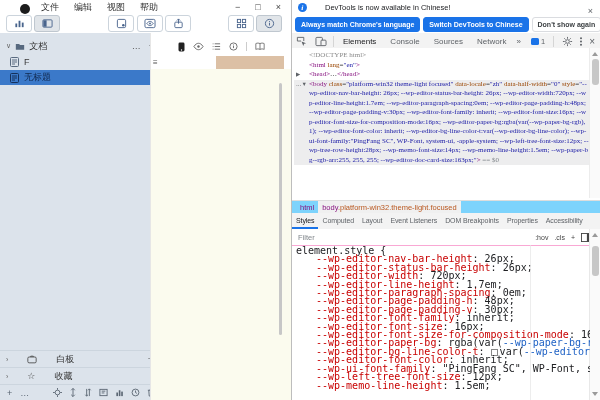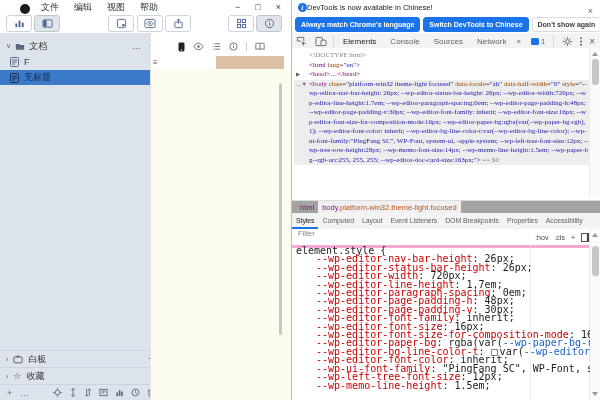--- a/index.html
+++ b/index.html
@@ -19,37 +19,37 @@
   
   .tree{position:absolute;top:33px;left:0;width:162px;bottom:0;background:#dce3eb;font-size:9px;color:#333}
   .tree-header{display:flex;align-items:center;height:14px;margin-top:6px;padding:0 8px 0 6px;gap:4px}
   .chev{font-size:7px;color:#666}
   .hdr-actions{margin-left:auto;display:flex;gap:8px;color:#555;font-size:9px}
   .titem{height:15px;display:flex;align-items:center;padding-left:10px;gap:5px;margin-top:1px;color:#3a3a3a}
   .titem.sel{background:#3b79c9;color:#10284e}
   .titem.sel svg{color:#15305a}
   .titem svg{color:#5a6b80}
   .tree-bottom{position:absolute;left:0;right:0;bottom:0}
-  .sec{height:16px;display:flex;align-items:center;gap:5px;padding:0 9px 0 6px;border-top:1px solid #ccd5de;color:#333}
+  .sec{height:16px;display:flex;align-items:center;gap:19px;padding:0 9px 0 6px;border-top:1px solid #ccd5de;color:#333}
   .sec .plus{margin-left:auto;color:#555}
   .tree-toolbar{height:15px;border-top:1px solid #ccd5de;display:flex;align-items:center;padding:0 7px;gap:8px;color:#5a6572;font-size:9px}
   .tt-icons{margin-left:auto;display:flex;gap:7px;align-items:center;color:#5a6572}
   
   .editor{position:absolute;left:150px;top:33px;width:141px;bottom:0;background:#fff;border-left:1px solid #e6e6e6}
   .ed-icons{height:19px;display:flex;align-items:center;justify-content:center;gap:8px;padding-top:4px;color:#666}
   .ed-sep{width:1px;height:9px;background:#ccc}
   .ed-nav{position:relative;height:17px;background:#fff}
   .burger{position:absolute;left:2px;top:2px;font-size:8px;color:#555}
   .ed-hl{position:absolute;left:65px;top:0;width:68px;height:17px;background:#dcc0a5}
   .ed-page{position:absolute;left:0;right:0;top:36px;bottom:0;background:#fbfbee}
   .ed-thumb{position:absolute;right:10px;top:14px;width:3px;height:252px;background:#c7c7c7;border-radius:2px}
   
   #devtools{position:absolute;left:291px;top:0;width:309px;height:400px;background:#fff;border-left:1px solid #bdbdbd;color:#202124}
   .notif{position:relative;height:33px;background:#fff}
-  .notif-row1{position:absolute;left:6px;top:3px;display:flex;align-items:center;gap:0}
+  .notif-row1{position:absolute;left:6px;top:3px;display:flex;align-items:center;gap:18px}
   .info-dot{width:9px;height:9px;border-radius:50%;background:#1a73e8;color:#fff;font-size:6px;font-weight:bold;
             display:flex;align-items:center;justify-content:center;font-family:"DejaVu Serif",serif;font-style:italic}
   .notif-msg{font-size:7.5px;color:#202124}
   .notif-close{position:absolute;right:8px;top:7px;color:#5f6368;font-size:9px;line-height:9px}
   .notif-btns{position:absolute;left:3px;top:17px;display:flex;gap:3px}
   .nbtn{height:13px;line-height:13px;padding:0 5px;border-radius:3px;font-size:7px;font-weight:bold;white-space:nowrap}
   .nbtn.blue{background:#1a73e8;color:#fff;border:1px solid #1a73e8}
   .nbtn.plain{background:#fff;border:1px solid #dadce0;color:#3c4043}
   .dt-tabbar{position:absolute;top:33px;left:0;right:0;height:17px;background:#f3f3f3;border-bottom:1px solid #cacdd1;
              display:flex;align-items:center;color:#5f6368}
@@ -70,31 +70,31 @@
   .tree-line .gut{flex:0 0 13px;color:#5f6368;font-size:5.5px;line-height:9.5px;padding-left:2px;white-space:nowrap}
   .tree-line .cnt{flex:1;word-break:break-all;white-space:pre-wrap}
   .tree-line.sel{background:#ededee}
   .c-t{color:#881280}.c-a{color:#994500}.c-v{color:#1a1aa6}.c-p{color:#202124}.c-g{color:#8a8a8a}.c-f{color:#80868b}
   .scrollv{position:absolute;right:0;top:0;bottom:0;width:11px;background:#fafafa;border-left:1px solid #ececec}
   .tri-up,.tri-dn{position:absolute;left:2px;width:0;height:0;border-left:3px solid transparent;border-right:3px solid transparent}
   .tri-up{top:4px;border-bottom:4px solid #9a9a9a}
   .tri-dn{bottom:4px;border-top:4px solid #9a9a9a}
   .thumb{position:absolute;left:1.5px;width:7px;background:#c7c7c7;border-radius:3px}
   
-  .dt-crumbs{position:absolute;top:200px;height:13px;left:0;right:0;border-top:1px solid #ddd;background:#a3a3a3;
+  .dt-crumbs{position:absolute;top:200px;height:13px;left:0;right:0;border-top:1px solid #ddd;background:#7dd3fc;
              display:flex;align-items:center;font-size:7.5px;padding-left:4px}
   .crumb{padding:0 4px;height:13px;line-height:13px;white-space:nowrap}
   .crumb.sel{background:#f0f0f0}
   .tagc{color:#881280}.clsc{color:#b9571f}
   
   .dt-styletabs{position:absolute;top:213px;height:16px;left:0;right:0;background:#f3f3f3;border-bottom:1px solid #cacdd1;
                 display:flex;align-items:center;font-size:7px;color:#5f6368;overflow:hidden;letter-spacing:-0.1px}
   .stab{padding:0 4px;height:16px;line-height:16px;white-space:nowrap}
   .stab.sel{color:#202124;box-shadow:inset 0 -2px 0 #1a73e8}
-  .dt-filter{position:absolute;top:229px;height:16px;left:0;right:5px;display:flex;border-bottom:3px solid #f9a8d4;background:#fff}
+  .dt-filter{position:absolute;top:229px;height:16px;left:0;right:5px;display:flex;align-items:center;border-bottom:1px solid #f9a8d4;background:#fff}
   .filter-ph{color:#80868b;font-size:7.5px;padding-left:6px}
   .filter-right{margin-left:auto;display:flex;gap:6px;align-items:center;font-size:7px;color:#444;padding-right:5px}
   .dt-styles{position:absolute;top:245px;left:0;right:11px;bottom:0;overflow:hidden;
              font-family:"DejaVu Sans Mono",monospace;font-size:10px;line-height:8.4px;padding-top:2px}
   .sline{padding-left:4px;position:relative;z-index:1}
   .prop{padding-left:24px;position:relative;z-index:1;white-space:nowrap}
   .pn{color:#c80000}.pv{color:#202124}.plink{color:#1f62c5}
   .swatch{display:inline-block;width:5px;height:5px;border:1px solid #888;background:#fff;margin-right:2px;vertical-align:-1px}
   .v-divider{position:absolute;left:238px;top:0;bottom:0;width:1px;background:#e6e6e6;z-index:2;opacity:.7}
   .st-scroll{position:absolute;top:229px;bottom:0;right:0;width:11px;background:#fafafa;border-left:1px solid #e8e8e8}

